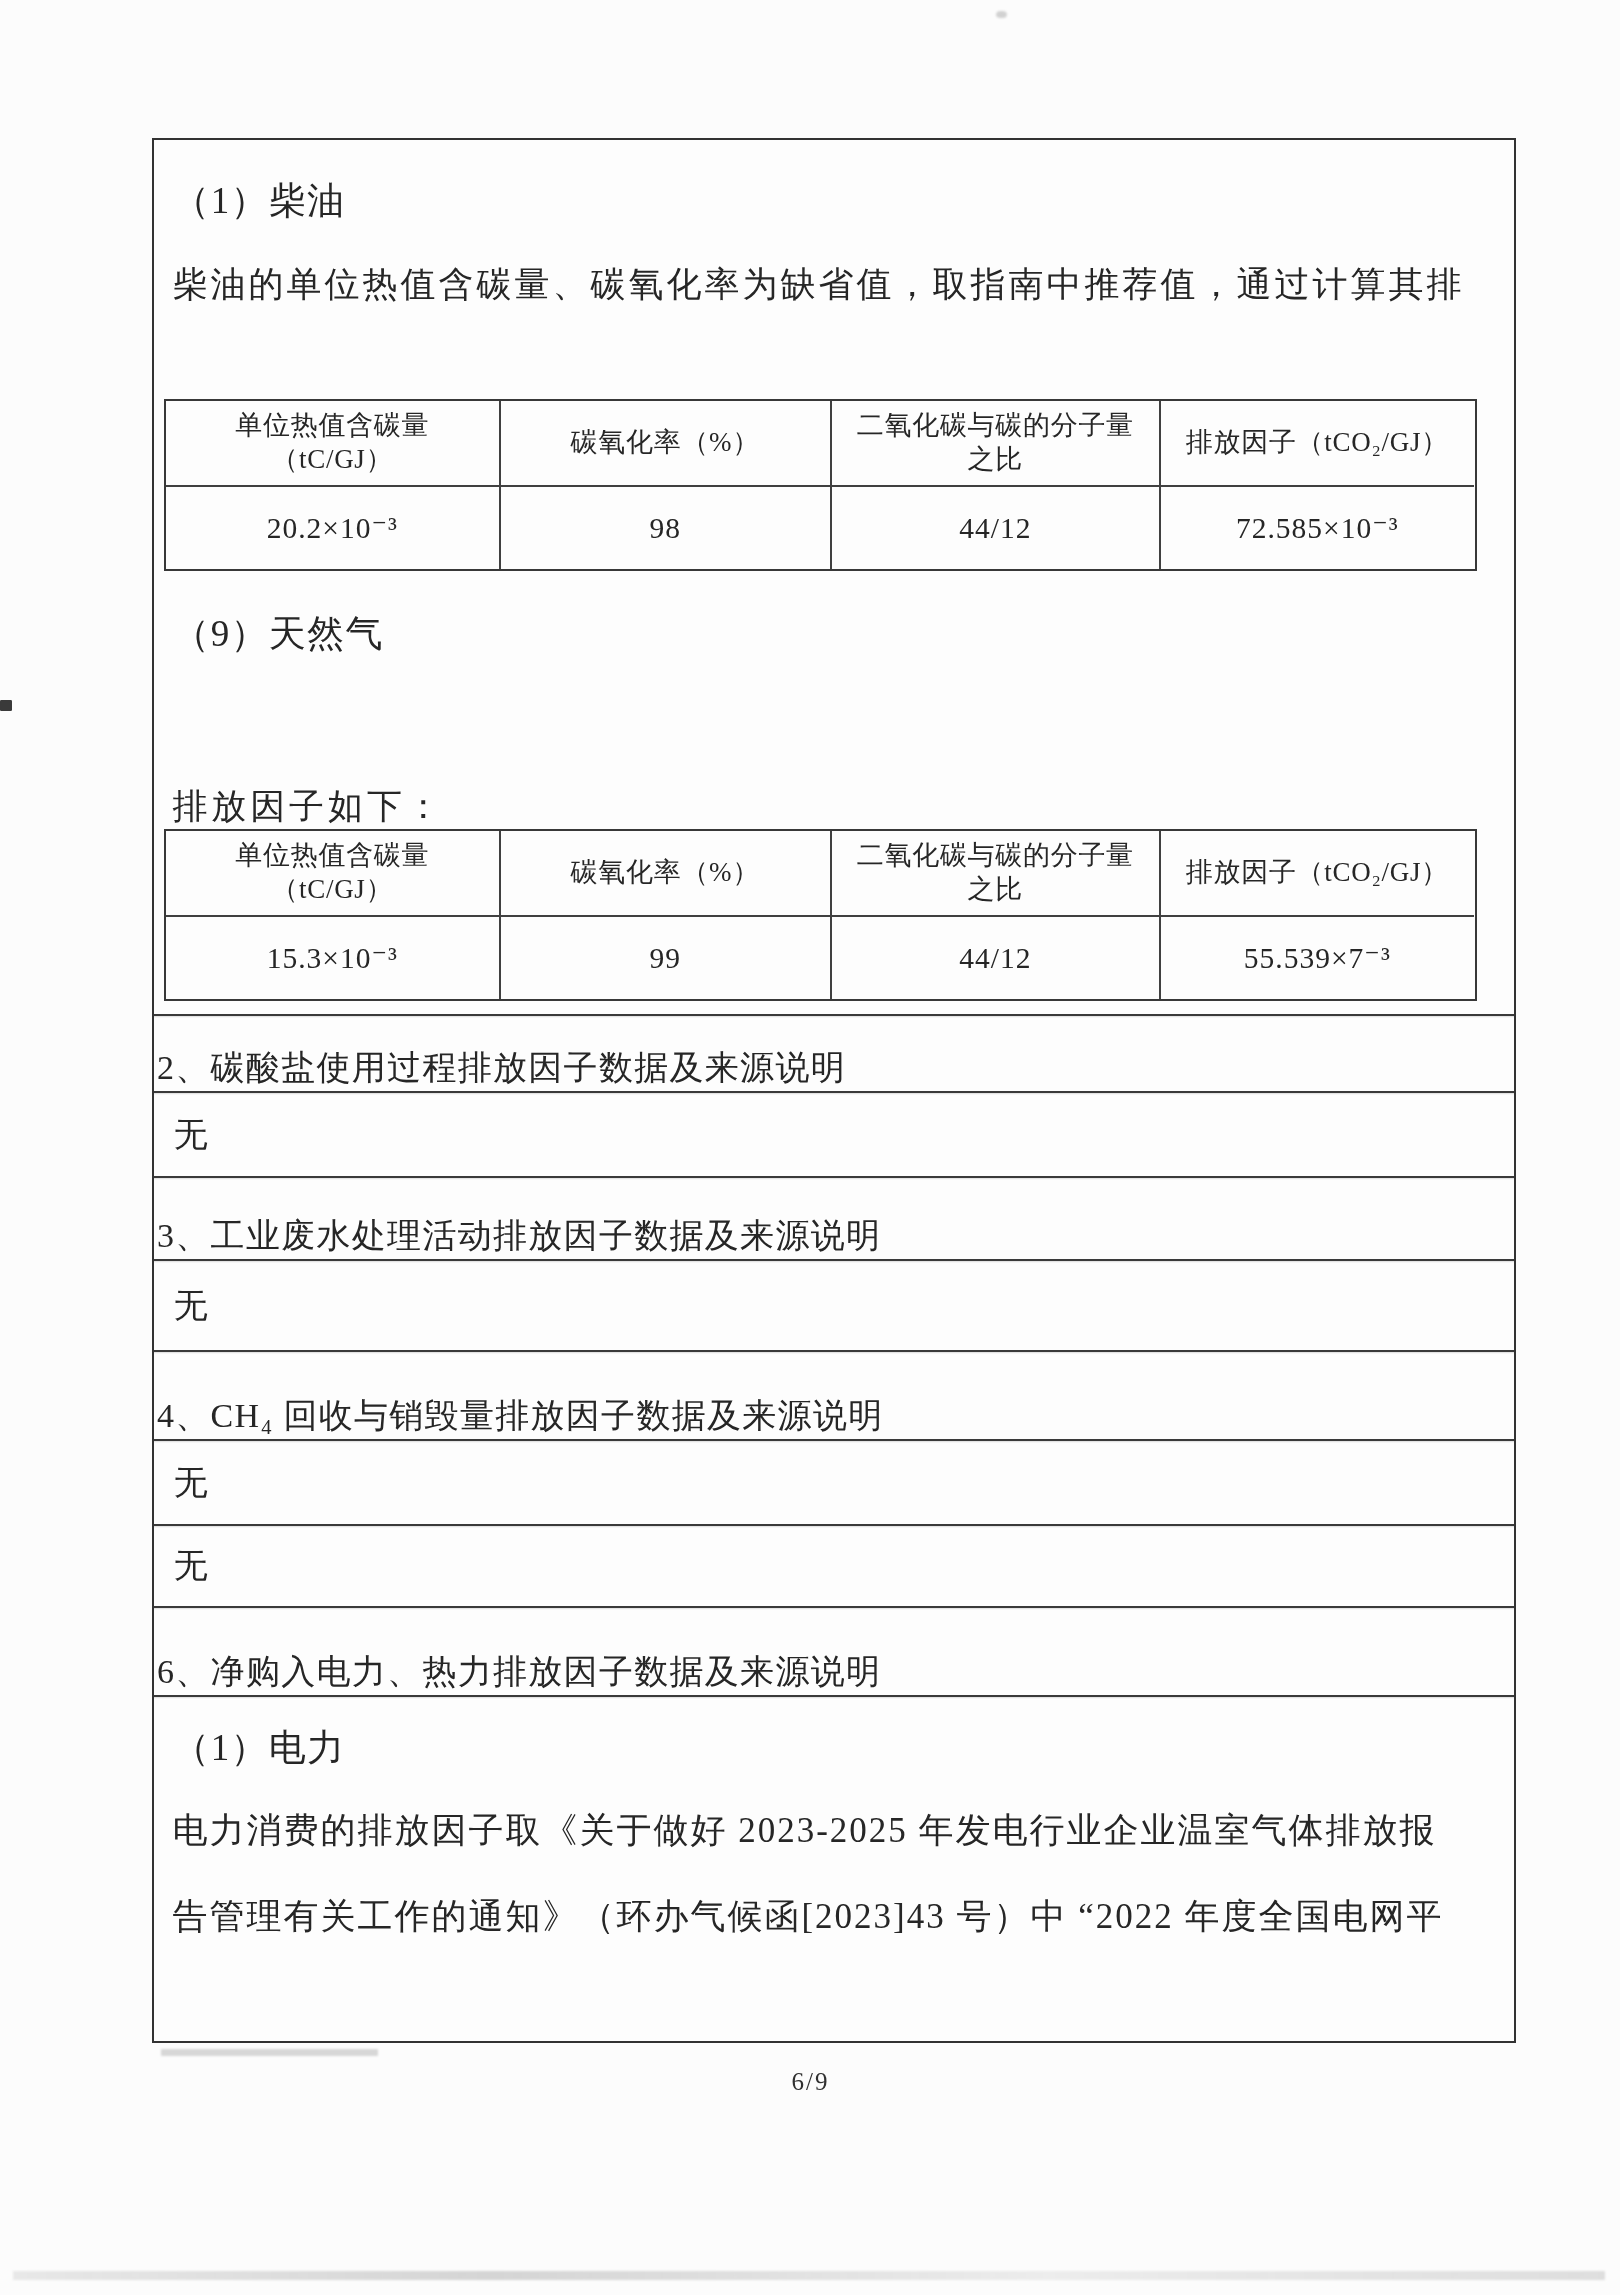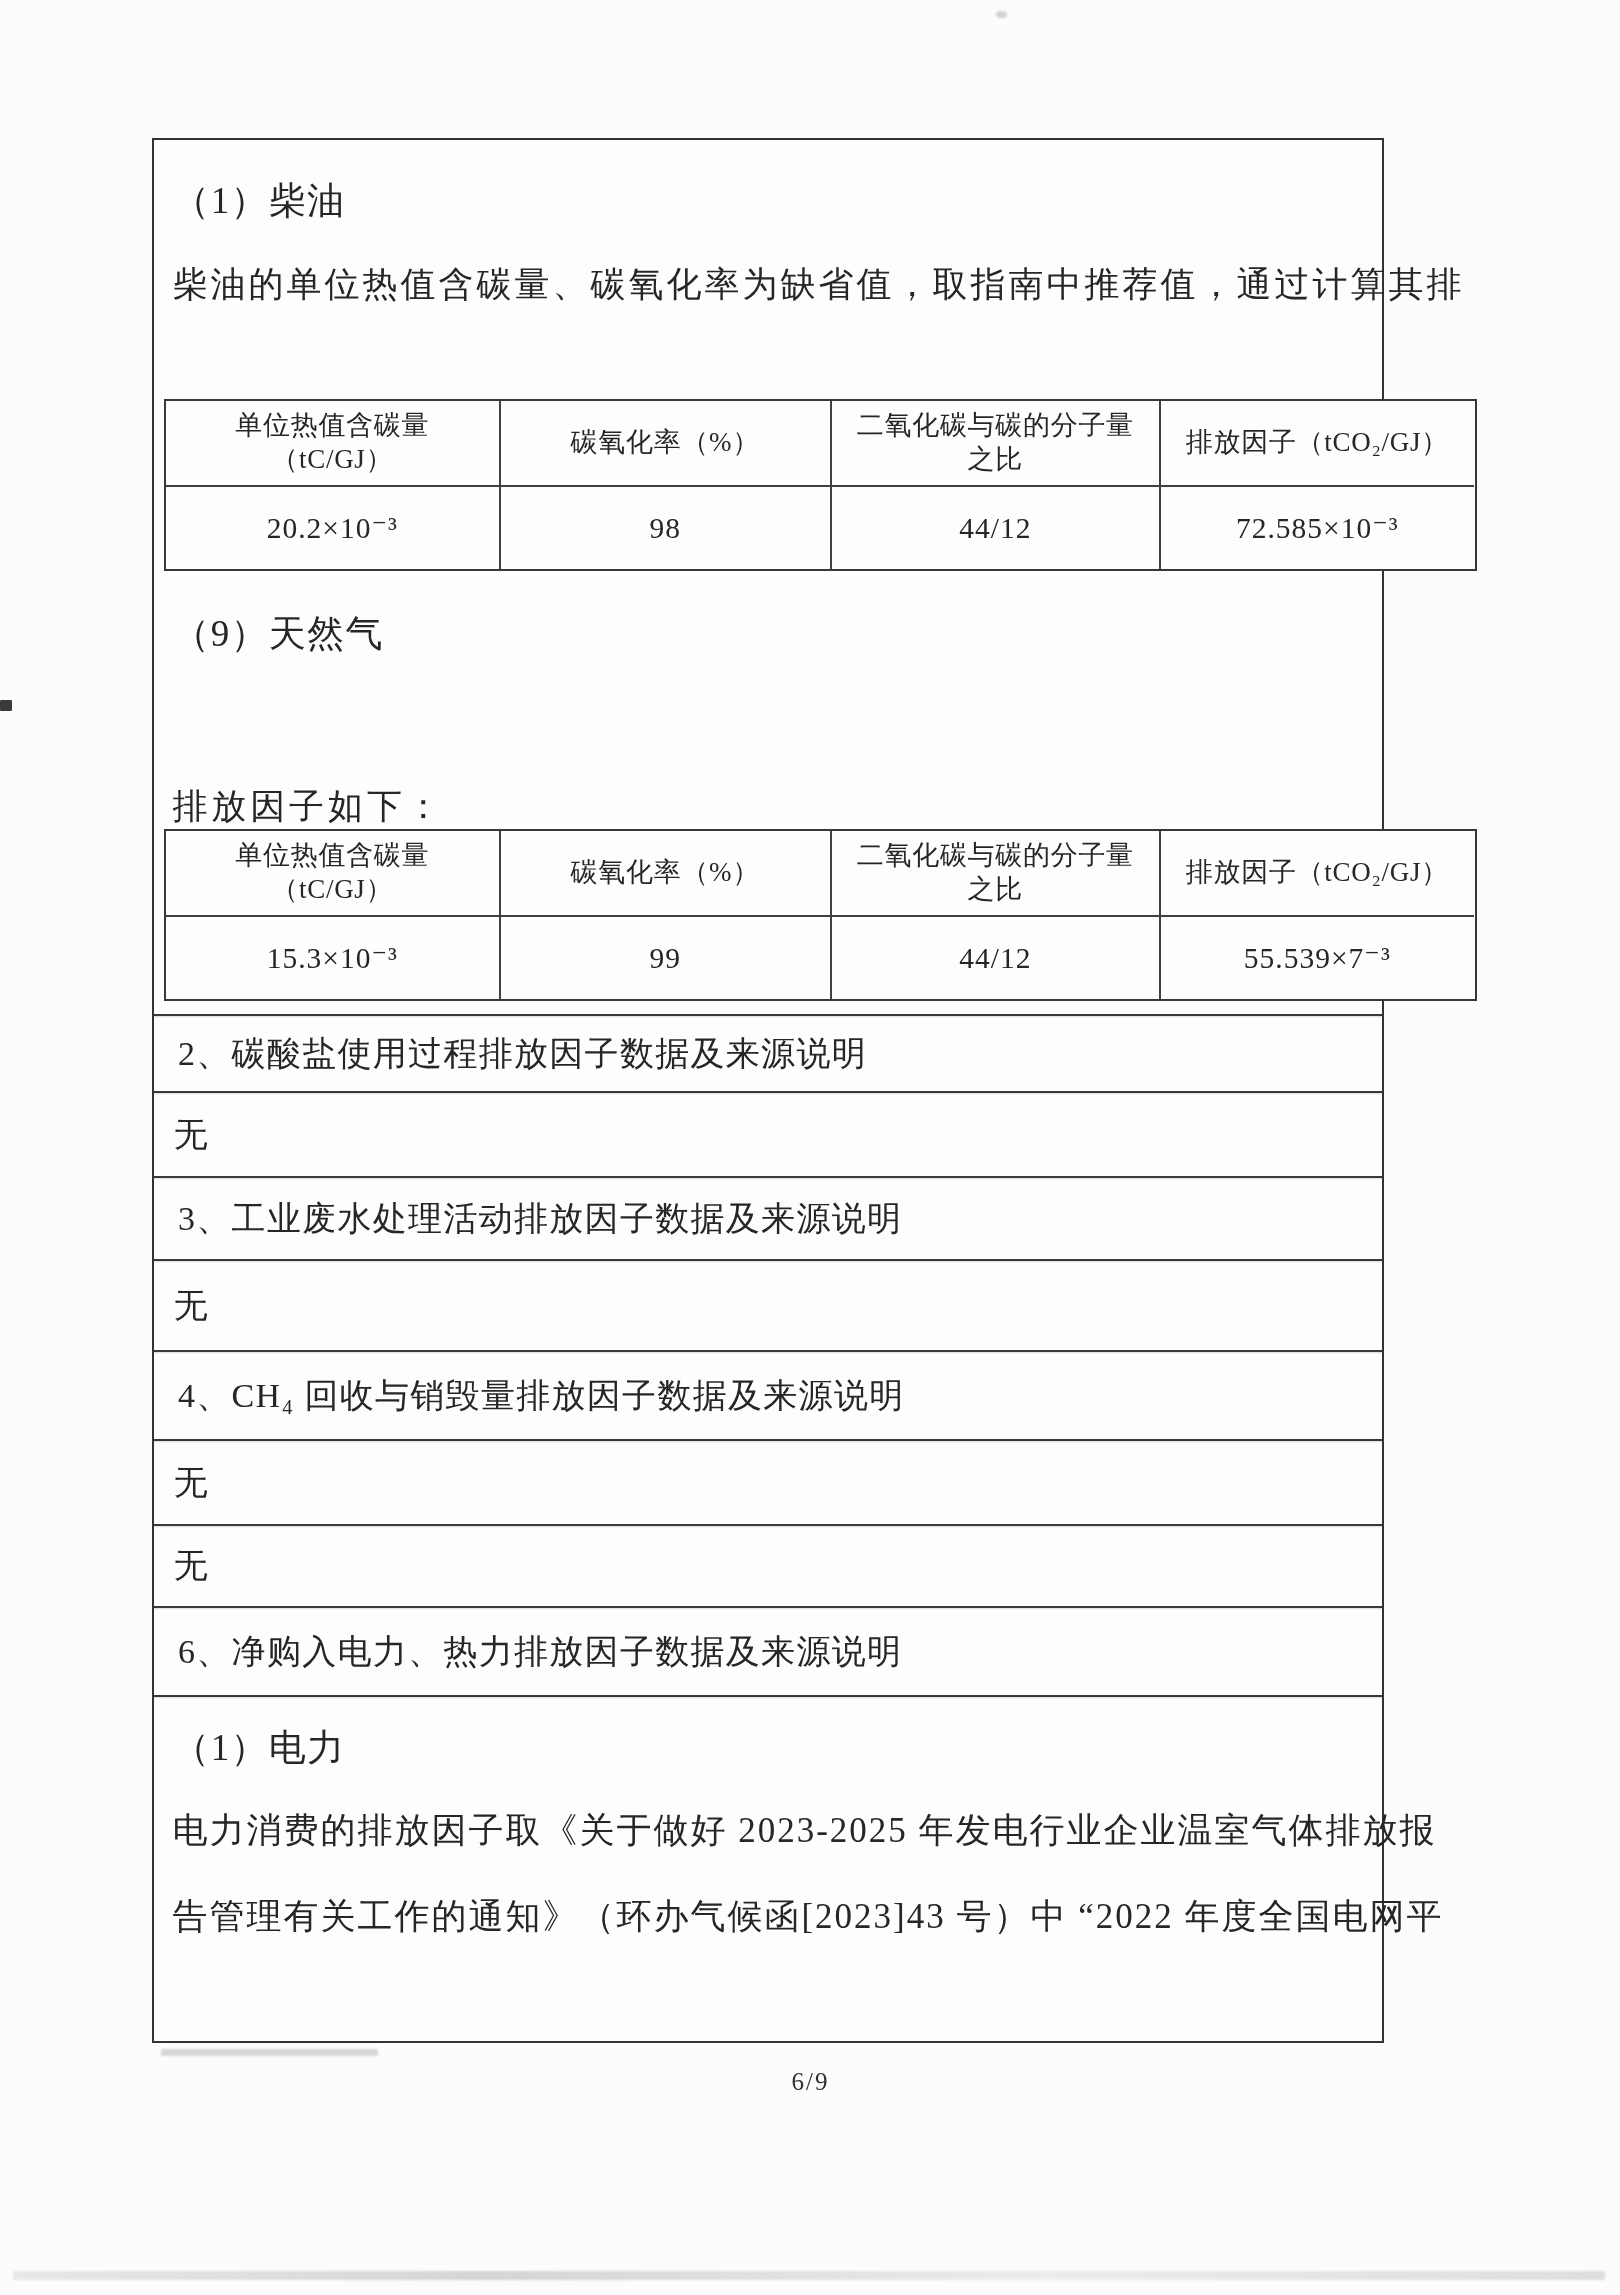--- a/index.html
+++ b/index.html
@@ -2,29 +2,29 @@
 <html style="font-size:10.5px"><head>
 <meta charset="utf-8">
 <style>
   html,body{margin:0;padding:0;}
   body{
     width:1621px;height:2295px;position:relative;overflow:hidden;
     background:#fcfcfc;color:#262626;
     font-family:"Liberation Serif","DejaVu Serif",serif;
   }
   .outer-box{
-    position:absolute;left:152px;top:138px;width:1232px;height:1905px;
+    position:absolute;left:152px;top:138px;width:1364px;height:1905px;
     box-sizing:border-box;border:2.6px solid #323232;
     display:flex;flex-direction:column;background:#fdfdfd;
   }
   .trow{box-sizing:border-box;border-bottom:2.6px solid #3a3a3a;
         box-shadow:0 1.3px 0 rgba(0,0,0,0.10);flex:0 0 auto;}
   .trow.last{border-bottom:none;box-shadow:none;}
   .cell-main{position:relative;}
-  .heading-row{display:flex;align-items:center;padding-left:24px;
+  .heading-row{display:flex;align-items:flex-end;padding-left:3px;
     font-size:34px;letter-spacing:1.3px;}
   .content-row{display:flex;align-items:center;padding-left:19.7px;
     font-size:34px;}
   .sec-heading{position:absolute;left:18.4px;font-size:37px;letter-spacing:1.3px;white-space:nowrap;}
   .para{position:absolute;left:18.4px;right:14.4px;font-size:35px;white-space:nowrap;}
   .ls4{letter-spacing:3px;} .ls6{letter-spacing:3.9px;} .ls3{letter-spacing:2px;}
   .ftable{
     position:absolute;left:9.8px;width:1313px;box-sizing:border-box;
     border:2.6px solid #383838;display:grid;
     grid-template-columns:333px 331px 329px 315px;

